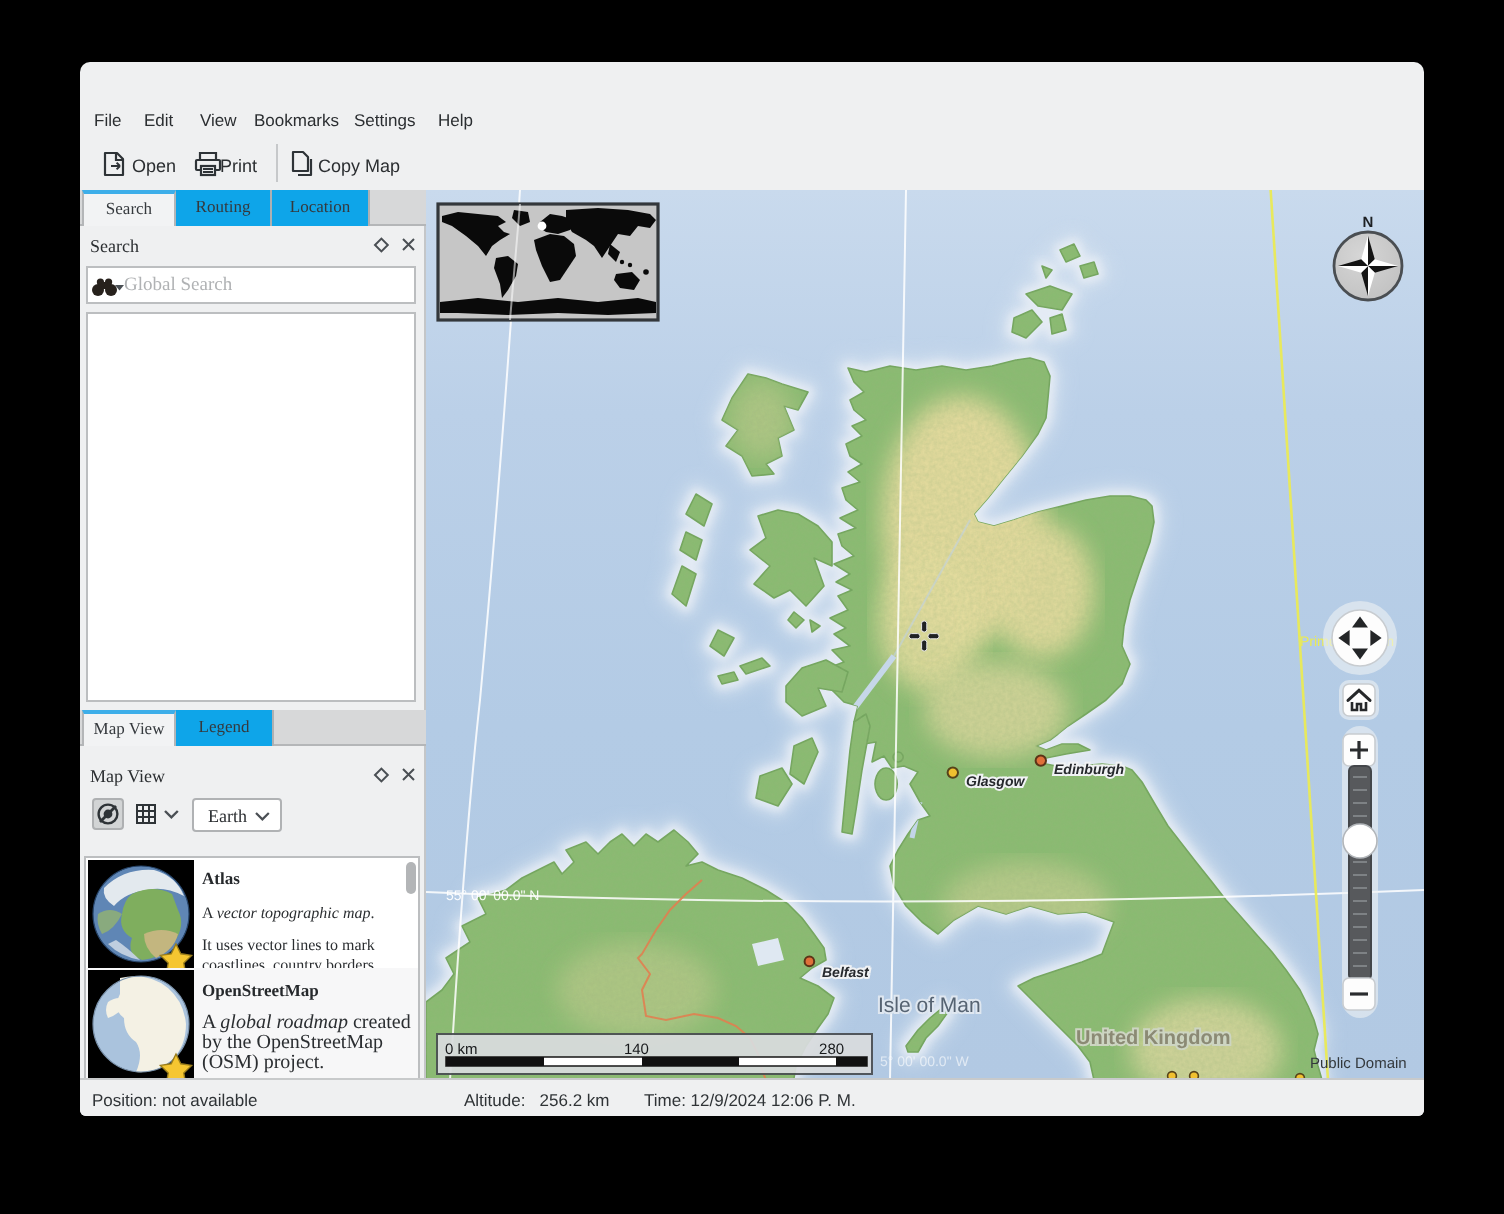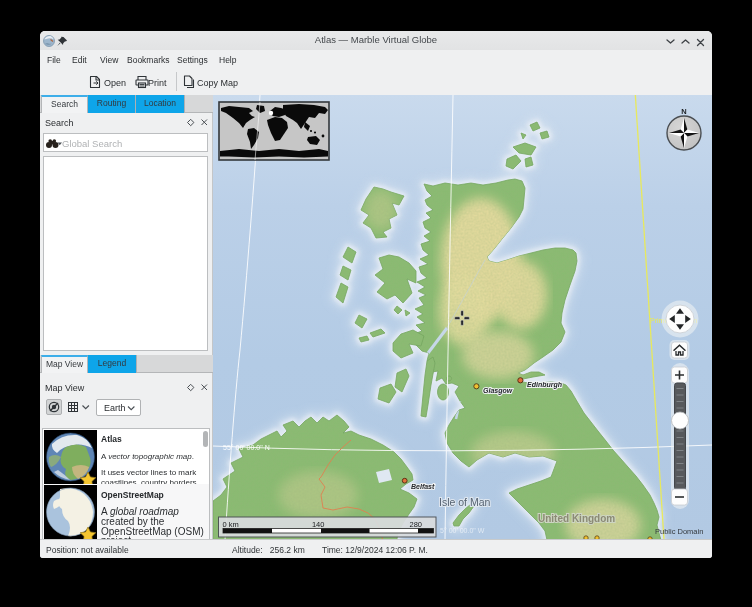--- a/index.html
+++ b/index.html
@@ -12,63 +12,42 @@
 #titlebar { position:absolute; left:0; top:0; width:672px; height:19px;
   background:linear-gradient(#e8e9ea,#e2e3e4); }
 #title { position:absolute; left:0; top:3px; width:672px; text-align:center;
   font-size:9.5px; color:#44484c; }
 
 #menubar { position:absolute; left:0; top:19px; width:672px; height:18px;
   background:#eff0f1;text-decoration:underline; }
 .menu { position:absolute; top:5px; font-size:8.5px; color:#2b2e31; }
 
 #toolbar { position:absolute; left:0; top:37px; width:672px; height:27px;
-  background:#eff0f1;margin-left:38px; }
+  background:#eff0f1; }
 .tbtxt { position:absolute; top:10px; font-size:9px; color:#2b2e31; }
 
 #dock { position:absolute; left:0; top:64px; width:173px; height:445px;
-  background:#eff0f1; border-right:1px solid #c4c6c8; }
+  background:#eff0f1; border-right:1px solid #c4c6c8;font-family:Liberation Serif, serif; }
 .tabbar { position:absolute; left:0; width:173px; height:18px;
   background:#d7d8d9; border-bottom:1px solid #b4b6b8; }
 .tab { position:absolute; top:0; height:18px; font-size:8.5px; color:#35393d;
   text-align:center; line-height:17px; background:#0ea5e9;
   border-right:1px solid #aeb0b2; }
 .tab.active { background:#f2f3f4; border-top:2px solid #3daee9;
   border-right:1px solid #b4b6b8; border-left:1px solid #b4b6b8; line-height:15px; }
 .phead { position:absolute; font-size:9px; color:#2b2e31; }
 .wbox { position:absolute; background:#fff; border:1px solid #bcbec0; }
 
 #statusbar { position:absolute; left:0; top:508px; width:672px; height:19px;
   background:#eff0f1; border-top:1px solid #c8cacb; font-size:8.5px; color:#2f3336; }
 #statusbar span { position:absolute; top:5px; }
 </style>
 </head>
 <body>
 <div id="win">
-  <div id="titlebar">
-    <div id="title">Atlas — Marble Virtual Globe</div>
-    <svg width="672" height="19" style="position:absolute;left:0;top:0">
-
-      <circle cx="9" cy="10" r="5.5" fill="#9db6cc" stroke="#7e97ad" stroke-width="0.8"></circle>
-      <path d="M4.3,8.2 Q6.5,4.8 10.5,5 Q13.2,6 13.8,8.5 Q11,6.5 8,7.5 Q5.5,8.5 4.3,8.2Z" fill="#e9eef3"></path>
-      <path d="M5,12.5 Q8,14.8 12,12.8 Q9.5,13 7.5,12.2Z" fill="#7590a8"></path>
-      <path d="M10.5,8.5 L13,10.5" stroke="#b0653e" stroke-width="1.2"></path>
-
-      <g fill="#2f3337">
-        <path d="M23.5,6 l3.5,3.5 -1.1,1.1 -0.8,-0.3 -1.9,1.9 -0.2,1.8 -0.9,-0.9 -3.5,-3.5 -0.9,-0.9 1.8,-0.2 1.9,-1.9 -0.3,-0.8Z"></path>
-        <path d="M19.8,11.7 l-2.6,3.2 3.2,-2.6Z"></path>
-      </g>
-
-      <g stroke="#3f4347" stroke-width="1.3" fill="none" stroke-linecap="round" stroke-linejoin="round">
-        <path d="M627,9 l3.5,3 3.5,-3"></path>
-        <path d="M642,12 l3.5,-3 3.5,3"></path>
-        <path d="M657.5,8.5 l6,6 M663.5,8.5 l-6,6"></path>
-      </g>
-    </svg>
-  </div>
   <div id="menubar">
     <span class="menu" style="left:7px">File</span>
     <span class="menu" style="left:32px">Edit</span>
     <span class="menu" style="left:60px">View</span>
     <span class="menu" style="left:87px">Bookmarks</span>
     <span class="menu" style="left:137px">Settings</span>
     <span class="menu" style="left:179px">Help</span>
   </div>
   <div id="toolbar">
     <svg width="672" height="27" style="position:absolute;left:0;top:0">

